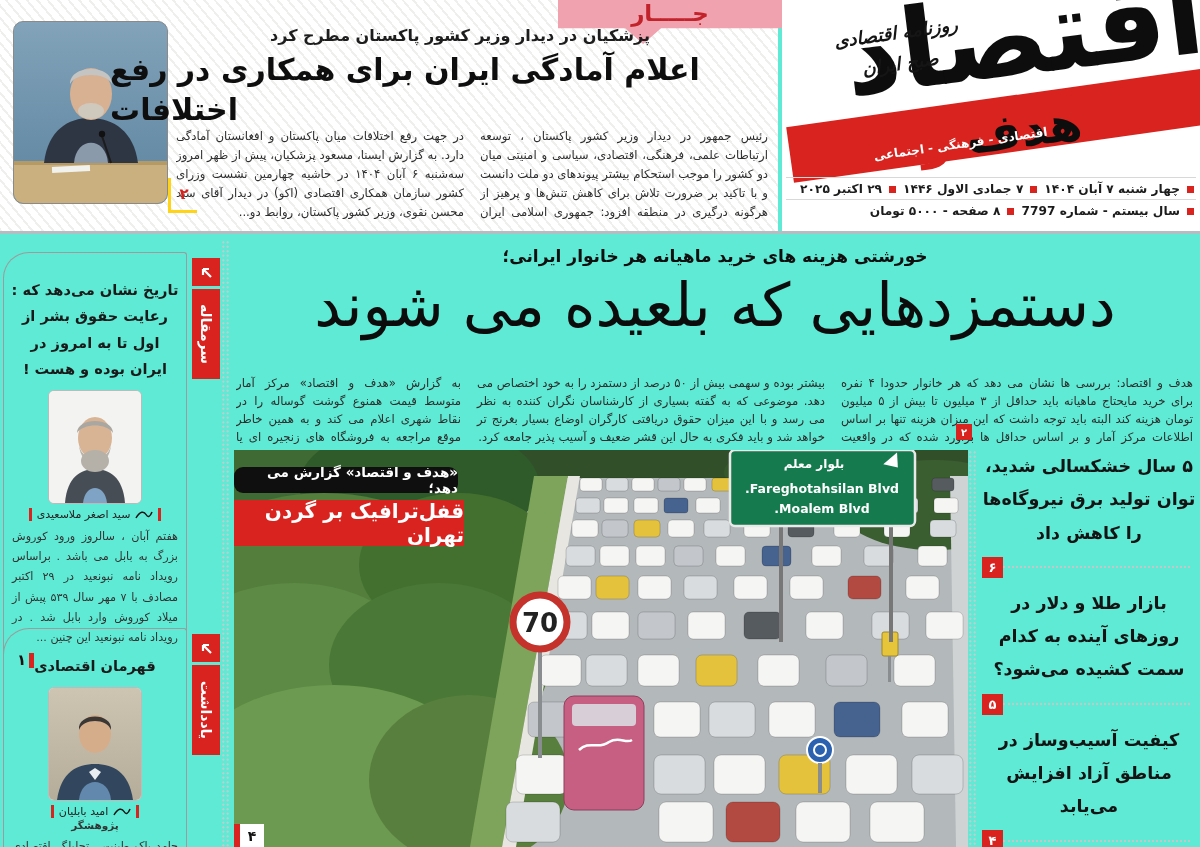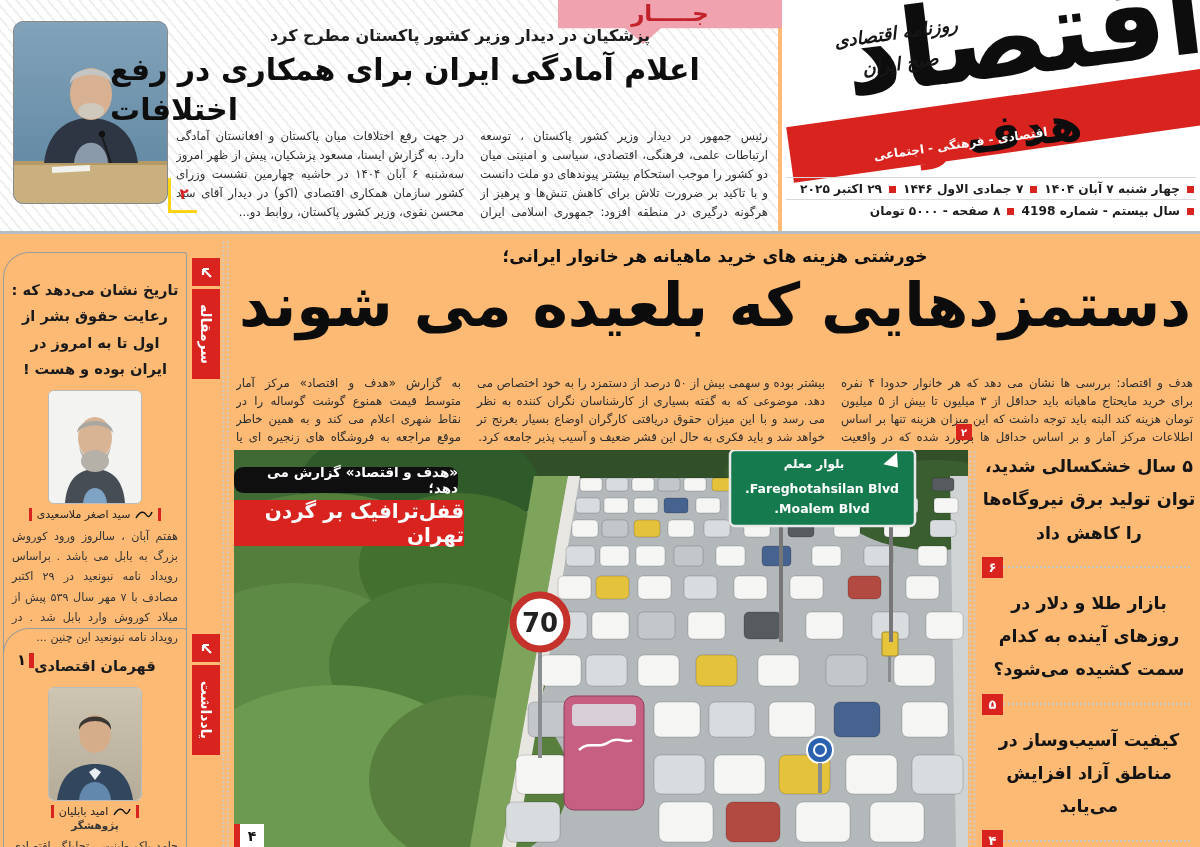--- a/index.html
+++ b/index.html
@@ -1,16 +1,16 @@
 <!DOCTYPE html>
 <html lang="fa" dir="rtl"><head>
 <meta charset="utf-8">
 <style>
   html,body{margin:0;padding:0;background:#e8e8e8;}
-  .page{position:relative;width:1200px;height:847px;background:#fdba74;overflow:hidden;
+  .page{position:relative;width:1200px;height:847px;background:#5eead4;overflow:hidden;
         font-family:"DejaVu Sans",sans-serif;direction:rtl;color:#111;}
   .abs{position:absolute;}
 
   
   .hatch{left:0;top:0;width:778px;height:231px;
          background:repeating-linear-gradient(50deg,#efefed 0 2px,#ffffff 2px 8px);}
   .pez-frame{left:13px;top:21px;width:153px;height:181px;border:1px solid #8a8a8a;
              border-radius:10px;overflow:hidden;background:#6f93ad;}
   .ribbon{left:558px;top:0;width:224px;height:44px;background:#f0a2ae;
           clip-path:polygon(0 0,100% 0,100% 64%,46% 64%,38% 100%,30% 64%,0 64%);
@@ -61,21 +61,21 @@
   .sb-byline{display:flex;align-items:center;justify-content:center;gap:5px;font-size:11px;font-weight:400;color:#222;}
   .tick{width:3px;height:13px;background:#d8231f;display:inline-block;flex:none;}
   .sb-role{text-align:center;font-size:10.5px;font-weight:700;color:#333;margin-top:1px;}
   .sb-body{font-size:11.2px;line-height:1.8;text-align:justify;padding:6px 3px 0;color:#333;}
   .sb-pg{display:flex;justify-content:flex-end;align-items:center;gap:3px;margin:3px 2px 0 8px;}
   .sb-pg .redbar{width:5px;height:15px;background:#d8231f;display:inline-block;}
   .sb-pg b{font-size:15px;font-weight:900;color:#111;}
 
   
   .m-kicker{left:230px;top:246px;width:970px;text-align:center;font-size:17px;font-weight:800;color:#0f0f0f;}
-  .m-headline{left:230px;top:270px;width:970px;text-align:center;font-size:60px;font-weight:700;color:#0c0c0c;
+  .m-headline{left:230px;top:270px;width:970px;text-align:center;font-size:60px;font-weight:400;color:#0c0c0c;
               white-space:nowrap;letter-spacing:-1px;}
   .m-intro{left:236px;top:374px;width:957px;height:70px;display:flex;gap:16px;font-size:11.7px;
            line-height:1.55;text-align:justify;color:#2d2d2d;overflow:hidden;}
   .m-intro .c1{width:352px;flex:none;}
   .m-intro .c2{width:348px;flex:none;}
   .m-intro .c3{flex:1;}
   .m-badge{left:956px;top:424px;width:16px;height:16px;background:#d8231f;color:#fff;font-size:10px;font-weight:900;
            display:flex;align-items:center;justify-content:center;}
 
   
@@ -157,21 +157,21 @@
       <div class="mh-drow">
         <span class="sq"></span>
         <span>چهار شنبه ۷ آبان ۱۴۰۴</span>
         <span class="sq"></span>
         <span>۷ جمادی الاول ۱۴۴۶</span>
         <span class="sq"></span>
         <span>۲۹ اکتبر ۲۰۲۵</span>
       </div>
       <div class="mh-drow">
         <span class="sq"></span>
-        <span>سال بیستم - شماره 4198</span>
+        <span>سال بیستم - شماره 7797</span>
         <span class="sq"></span>
         <span>۸ صفحه - ۵۰۰۰ تومان</span>
       </div>
     </div>
   </div>
 
   <div class="abs main-rule"></div>
 
   <div class="abs vd-left dotgrid"></div>
 

